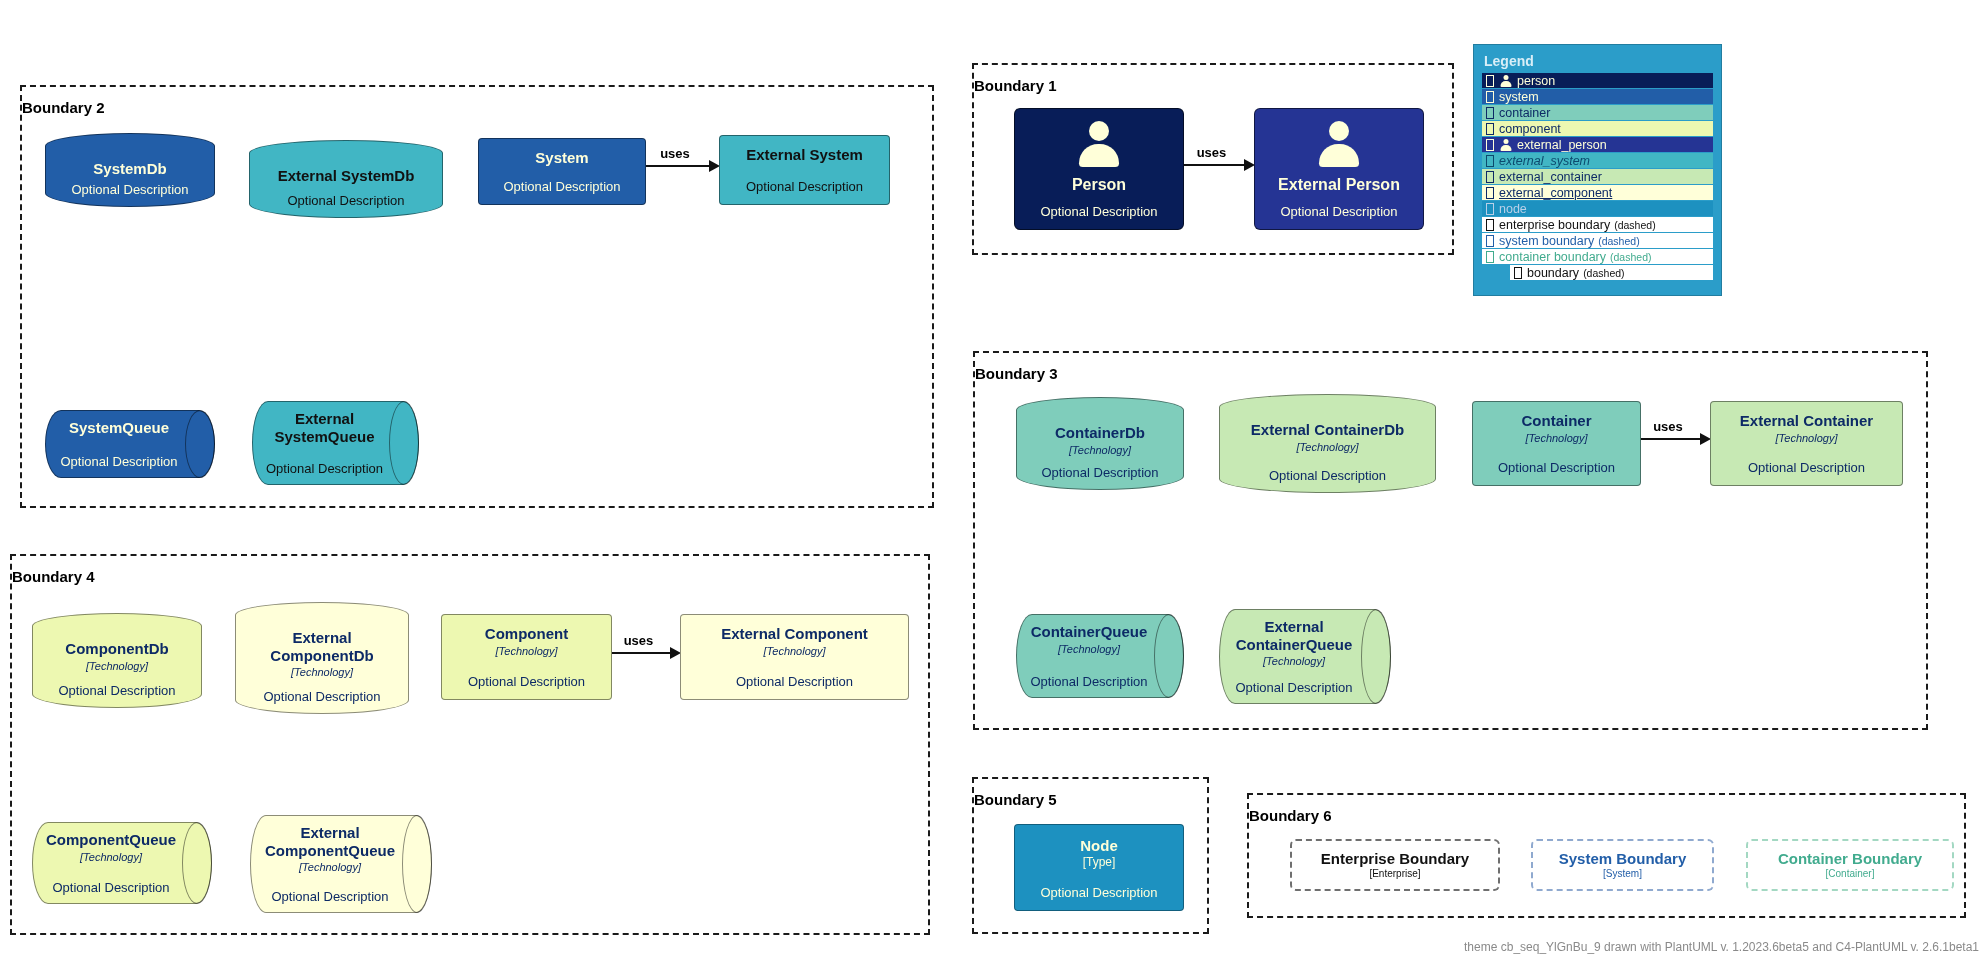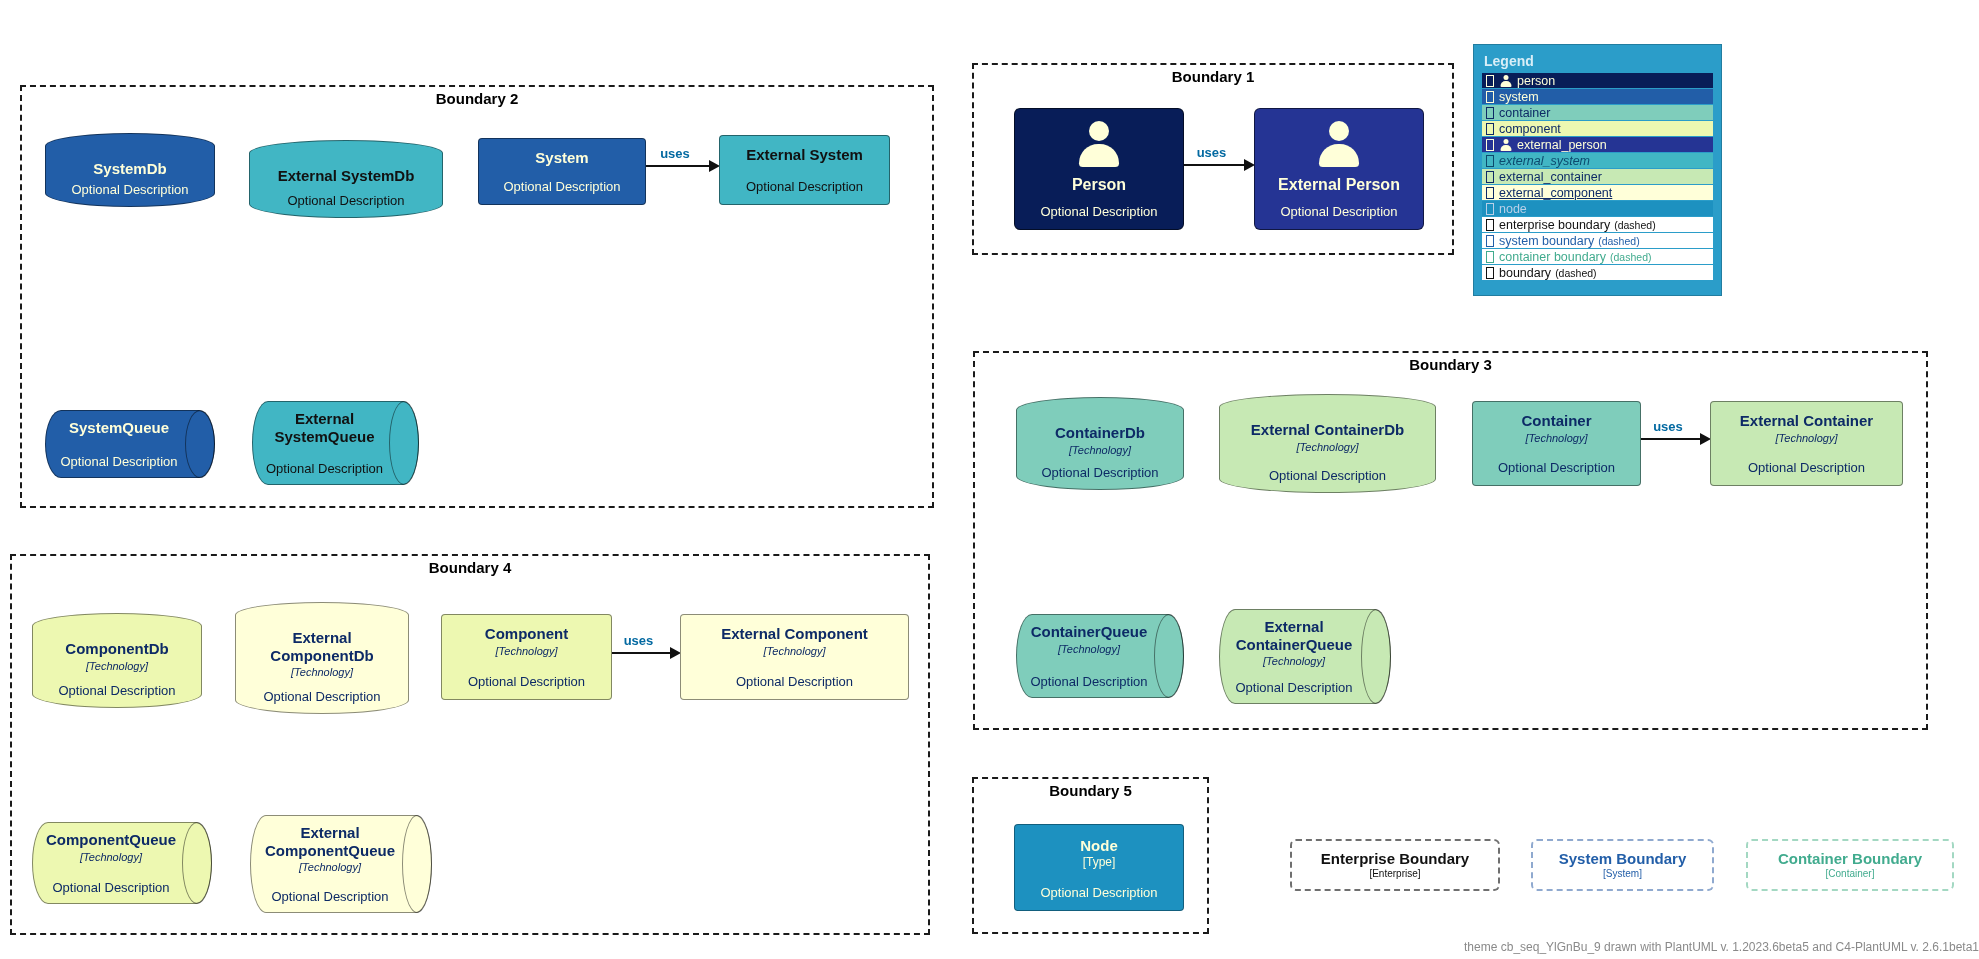--- a/index.html
+++ b/index.html
@@ -6,21 +6,21 @@
   #canvas { position:relative; width:1979px; height:959px; background:#ffffff; overflow:hidden; }
 
   .abs { position:absolute; box-sizing:border-box; }
 
   
   .dg-title { left:0; top:6px; width:100%; text-align:center; font-size:15px; font-weight:bold; color:#000; }
   .dg-footer { left:0; top:940px; width:100%; text-align:right; font-size:12px; color:var(--footer_text); }
 
   
   .boundary { border:2px dashed #1a1a1a; }
-  .b-label { position:absolute; top:3px; left:0; width:100%; text-align:center; font-size:15px; font-weight:bold; color:#000; }
+  .b-label { position:absolute; top:12px; left:0; width:100%; text-align:left; font-size:15px; font-weight:bold; color:#000; }
 
   
   .card { text-align:center; line-height:1.18; }
   .box  { border:1px solid rgba(0,0,0,.45); border-radius:4px; display:flex; flex-direction:column;
           justify-content:space-between; padding:10px 6px; }
   .title { font-weight:bold; font-size:15px; }
   .tech  { font-style:italic; font-size:11px; margin-top:2px; }
   .desc  { font-size:13px; }
   .t-pad .title { padding:0 18px; }
 
@@ -54,21 +54,21 @@
   .person-icon::after  { content:""; position:absolute; bottom:0; left:50%; transform:translateX(-50%);
                  width:40px; height:23px; border-radius:20px 20px 4px 4px; background:var(--light_text); }
   .person-card .title { font-size:16px; }
 
   
   .rel { height:22px; }
   .rel-line { position:absolute; left:0; right:5px; bottom:3px; border-top:2px solid #111; }
   .rel::after { content:""; position:absolute; right:-1px; bottom:-2px;
                 border-left:11px solid #111; border-top:6px solid transparent; border-bottom:6px solid transparent; }
   .rel-label { position:absolute; left:0; right:15px; bottom:9px; text-align:center;
-               font-size:13px; font-weight:bold; color:#0369a1; }
+               font-size:13px; font-weight:bold; color:#000000; }
 
   
   .legend { background:var(--legend_bg); border:1px solid rgba(0,0,0,.2); padding:6px 8px; }
   .legend-title { font-size:14px; font-weight:bold; color:var(--legend_title_text); margin:2px 0 4px 2px; }
   .lrow { display:flex; align-items:center; height:15px; font-size:12.5px; padding-left:4px; margin-bottom:1px; }
   .lr-suffix { font-size:10.5px; margin-left:4px; }
   .tofu { display:inline-block; width:6px; height:10px; border:1px solid currentColor;
           margin-right:5px; flex:0 0 auto; }
   .mini-person { position:relative; width:13px; height:12px; margin-right:5px; flex:0 0 auto; }
   .mini-person::before { content:""; position:absolute; top:0; left:50%; transform:translateX(-50%);
@@ -81,21 +81,21 @@
   .lr-container { background:var(--container_bg);         color:var(--dark_text); }
   .lr-component { background:var(--component_bg);         color:var(--dark_text); }
   .lr-extperson { background:var(--external_person_bg);   color:var(--light_text); }
   .lr-extsystem { background:var(--external_system_bg);   color:#0c4a6e;font-style:italic; }
   .lr-extcontainer { background:var(--external_container_bg); color:var(--dark_text); }
   .lr-extcomponent { background:var(--external_component_bg); color:var(--dark_text);text-decoration:underline; }
   .lr-node      { background:var(--node_bg);              color:var(--node_row_text); }
   .lr-eb { background:#fff; color:#111; }
   .lr-sb { background:#fff; color:var(--system_boundary_text); }
   .lr-cb { background:#fff; color:var(--container_boundary_text); }
-  .lr-b  { background:#fff; color:#111; }
+  .lr-b  { background:#fff; color:#111;margin-left:28px; }
 
   
   .b6card { border-radius:6px; display:flex; flex-direction:column; justify-content:center; text-align:center; line-height:1.2; }
   .b6card .title { font-size:15px; }
   .b6card .sub { font-size:10px; }
   .b6-enterprise { border:2px dashed #6f6f6f; color:#111; }
   .b6-system     { border:2px dashed #8fa9cf; color:var(--system_boundary_text); }
   .b6-container  { border:2px dashed #a3d8c2; color:var(--container_boundary_text); }
 
   
@@ -117,20 +117,23 @@
   </div>
   <div class="abs boundary" style="left:973px;top:351px;width:955px;height:379px">
     <div class="b-label">Boundary 3</div>
   </div>
   <div class="abs boundary" style="left:10px;top:554px;width:920px;height:381px">
     <div class="b-label">Boundary 4</div>
   </div>
   <div class="abs boundary" style="left:972px;top:777px;width:237px;height:157px">
     <div class="b-label">Boundary 5</div>
   </div>
+  <div class="abs boundary" style="left:1247px;top:793px;width:719px;height:125px">
+    <div class="b-label">Boundary 6</div>
+  </div>
 
   <div class="abs card light" style="left:45px;top:133px;width:170px;height:74px;--bg:var(--system_bg)">
     <span class="db-top"></span>
     <div class="db-body"></div>
     <div class="db-content">
       <div class="title">SystemDb</div>
       <div class="desc">Optional Description</div>
     </div>
   </div>
 

